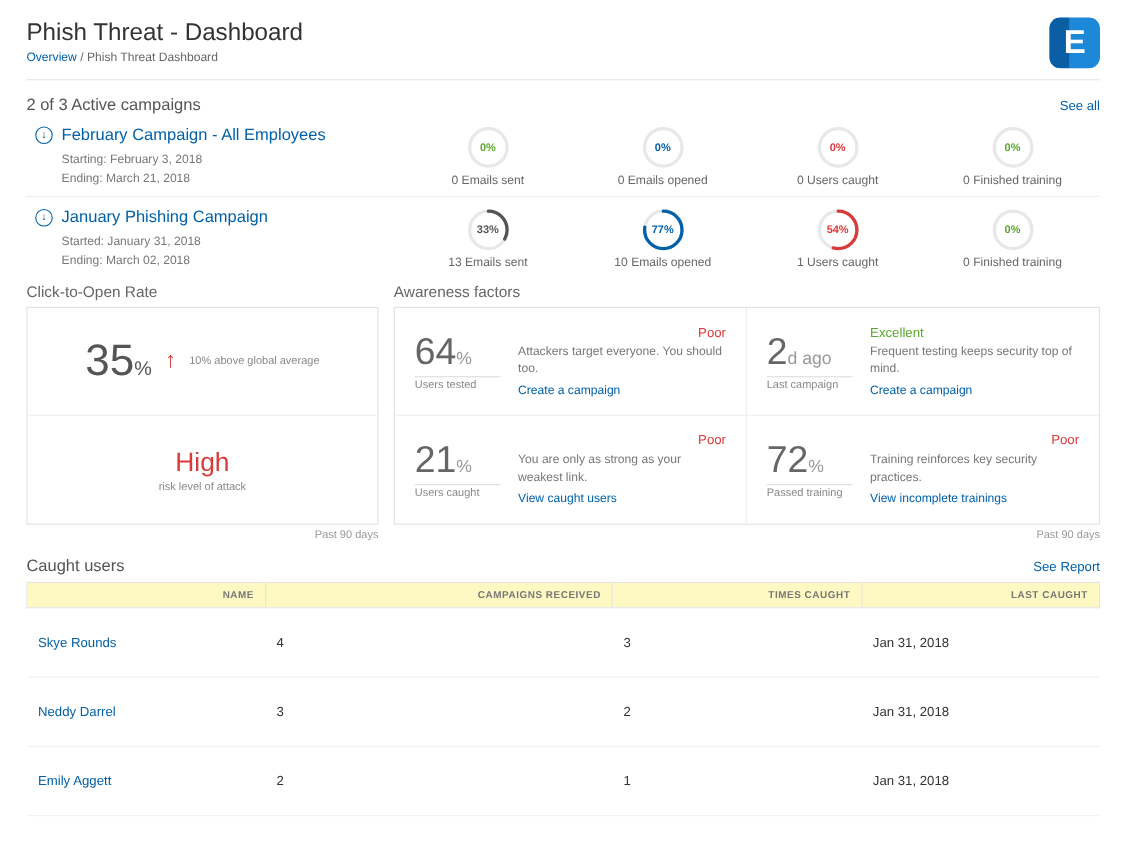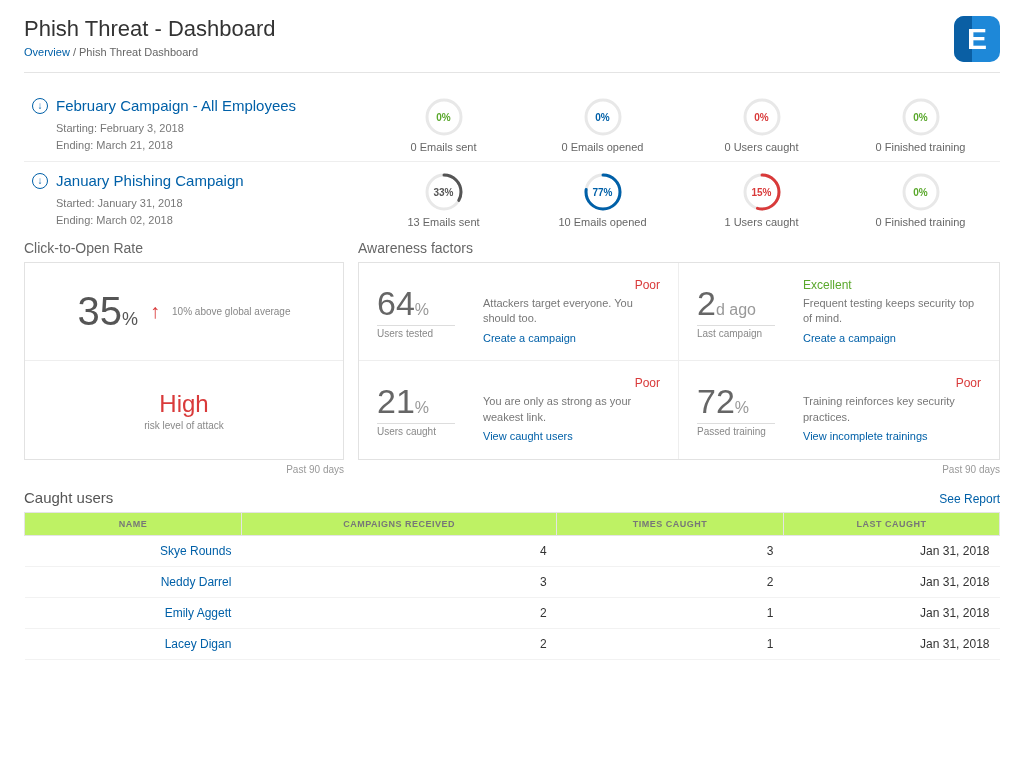--- a/index.html
+++ b/index.html
@@ -82,43 +82,43 @@
   .big-num .pct { font-size: 18px; }
   .arrow-up { color: #d93a3a; font-size: 20px; }
   .cto-note { font-size: 10px; color: #888; }
   .cto-bottom { flex: 1; display: flex; flex-direction: column; align-items: center; justify-content: center; }
   .risk-label { font-size: 24px; color: #d93a3a; font-weight: 400; }
   .risk-sub { font-size: 10px; color: #888; margin-top: 2px; }
   .panel-footer { text-align: right; font-size: 10px; color: #999; margin-top: 4px; }
 
   .aw-grid { display: grid; grid-template-columns: 1fr 1fr; grid-template-rows: 1fr 1fr; flex: 1; }
   .aw-cell {
-    display: flex; align-items: center; padding: 14px 18px; gap: 28px;
+    display: flex; align-items: center; padding: 14px 18px; gap: 16px;
     border-right: 1px solid #eee; border-bottom: 1px solid #eee;
   }
   .aw-cell:nth-child(2), .aw-cell:nth-child(4) { border-right: none; }
   .aw-cell:nth-child(3), .aw-cell:nth-child(4) { border-bottom: none; }
   .aw-metric { text-align: left; min-width: 78px; }
   .aw-value { font-size: 34px; color: #666; font-weight: 300; }
   .aw-unit { font-size: 16px; color: #999; }
   .aw-sub { font-size: 10px; color: #888; border-top: 1px solid #ddd; padding-top: 2px; margin-top: 2px; }
   .aw-body { font-size: 11px; line-height: 1.4; }
   .rating-poor { color: #d93a3a; font-size: 12px; margin-bottom: 2px; text-align: right; }
   .rating-excellent { color: #5aa82c; font-size: 12px; margin-bottom: 2px; }
   .aw-desc { color: #777; margin-bottom: 4px; }
   .aw-link { color: #0060a8; text-decoration: none; font-size: 11px; }
 
   .table { width: 100%; border-collapse: collapse; margin-top: 6px; }
   .table th {
-    text-align: center; background: #bef264; border: 1px solid #e4e4e4;
+    text-align: right; background: #fef9c3; border: 1px solid #e4e4e4;
     font-size: 9px; font-weight: 600; color: #777; letter-spacing: 0.5px;
     padding: 6px 10px; text-transform: uppercase;
   }
   .table td {
-    padding: 8px 10px; font-size: 12px; color: #333; text-align: right;
+    padding: 24px 10px; font-size: 12px; color: #333;
   }
   .table td:first-child { color: #0060a8; }
   .table tbody tr { border-bottom: 1px solid #f2f2f2; }
 </style>
 </head>
 <body>
 
 <div class="page">
   <div class="header-row">
     <div>
@@ -129,20 +129,24 @@
         <span>Phish Threat Dashboard</span>
       </div>
     </div>
     <div class="logo">
       <span>E</span>
     </div>
   </div>
   <hr class="hr-top">
 
   <div class="section">
+    <div class="section-header">
+      <div class="section-title">2 of 3 Active campaigns</div>
+      <a href="#" class="link">See all</a>
+    </div>
     <div id="campaigns-list">
         <div class="campaign-row">
        <div class="campaign-info">
          <div class="campaign-name">
            <span class="clock-icon"></span>
            <a href="#">February Campaign - All Employees</a>
          </div>
          <div class="campaign-meta">
            <div>Starting: February 3, 2018</div>
               <div>Ending: March 21, 2018</div>
@@ -222,21 +226,21 @@
     <div class="donut-label" style="color:#0060a8">77%</div>
   </div>
        <div class="stat-caption">10 Emails opened</div>
      </div>
             <div class="stat">
        <div class="donut">
     <svg viewBox="0 0 40 40">
       <circle class="donut-bg" cx="20" cy="20" r="17"></circle>
       <circle class="donut-fg" cx="20" cy="20" r="17" stroke="#d93a3a" stroke-dasharray="106.81415022205297" stroke-dashoffset="49.134509102144364"></circle>
     </svg>
-    <div class="donut-label" style="color:#d93a3a">15%</div>
+    <div class="donut-label" style="color:#d93a3a">54%</div>
   </div>
        <div class="stat-caption">1 Users caught</div>
      </div>
             <div class="stat">
        <div class="donut">
     <svg viewBox="0 0 40 40">
       <circle class="donut-bg" cx="20" cy="20" r="17"></circle>
       <circle class="donut-fg" cx="20" cy="20" r="17" stroke="#5aa82c" stroke-dasharray="106.81415022205297" stroke-dashoffset="106.81415022205297"></circle>
     </svg>
     <div class="donut-label" style="color:#5aa82c">0%</div>

